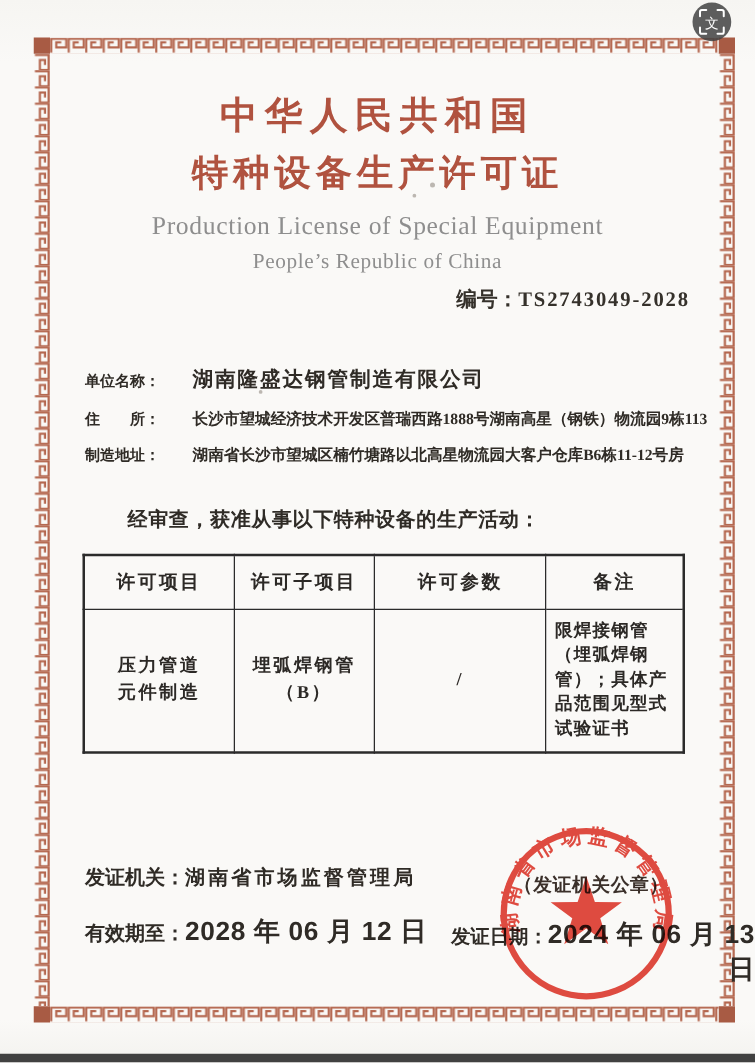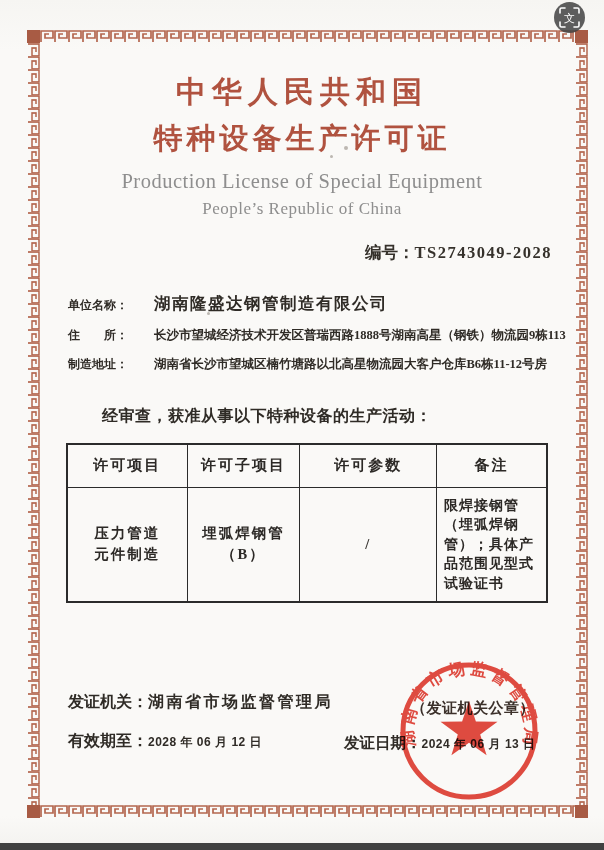--- a/index.html
+++ b/index.html
@@ -32,21 +32,21 @@
   }
 
   .title-block { position:absolute; left:0; right:0; top:72px; text-align:center; }
   .t-cn1 { font-family:"Liberation Sans","DejaVu Sans",sans-serif; font-weight:700;
            font-size:30px; letter-spacing:6px; color:#b0523f; }
   .t-cn2 { font-family:"Liberation Sans","DejaVu Sans",sans-serif; font-weight:700;
            font-size:29px; letter-spacing:4px; color:#b0523f; margin-top:6px;text-align:center; }
   .t-en1 { font-size:20.5px; color:#8e8e8e; margin-top:11px; letter-spacing:0.5px;text-align:center; }
   .t-en2 { font-size:17px;   color:#8e8e8e; margin-top:6px;  letter-spacing:0.5px; }
 
-  .license-no { position:absolute; right:52px; top:242px; font-size:16.5px; font-weight:700; color:#35312b; }
+  .license-no { position:absolute; right:52px; top:229px; font-size:16.5px; font-weight:700; color:#35312b; }
   .license-no .num { letter-spacing:1.5px; }
 
   .fields { position:absolute; left:68px; top:293px; width:480px; }
   .field-row { display:flex; align-items:baseline; margin-bottom:12px; }
   .flabel { flex:none; width:86px; font-size:12px; font-weight:700; }
   .fvalue { font-weight:700; }
   .fvalue.big   { font-size:16.5px; letter-spacing:1.5px; }
   .fvalue.small { font-size:12.5px; letter-spacing:0; white-space:nowrap; }
 
   .statement { position:absolute; left:102px; top:406px; font-size:16px; font-weight:700; letter-spacing:0.5px; }
@@ -61,21 +61,21 @@
   table.lic td.remark { text-align:left; padding:8px 7px; font-size:14px;
                         letter-spacing:1px; line-height:1.4; white-space:normal; }
   .c1{width:25%;} .c2{width:23.5%;} .c3{width:28.5%;} .c4{width:23%;}
 
   .issuer-line { position:absolute; left:68px; top:692px; font-size:16px; font-weight:700; z-index:2; }
   .issuer-line .val { letter-spacing:2.5px; }
   .valid-line  { position:absolute; left:68px; top:731px; font-size:16px; font-weight:700; z-index:2; }
   .seal-note   { position:absolute; left:411px; top:699px; font-size:15px; font-weight:700; color:#3b302a; z-index:2; letter-spacing:0.5px; }
   .issue-line  { position:absolute; left:344px; top:733px; font-size:15.5px; font-weight:700; z-index:2;text-align:right; }
   .num-date { font-family:"Liberation Sans","DejaVu Sans",sans-serif; font-weight:700;
-              font-size:12px; letter-spacing:0.5px; }
+              font-size:21px; letter-spacing:0.5px; }
 
   .seal { position:absolute; left:396px; top:658px; width:146px; height:146px;
           z-index:3; mix-blend-mode:multiply; opacity:0.88; }
 
   .speck { position:absolute; border-radius:50%; background:rgba(95,85,72,.4); }
   .speck.s1 { left:344px; top:146px; width:4px; height:4px; }
   .speck.s2 { left:330px; top:155px; width:3px; height:3px; }
   .speck.s3 { left:207px; top:312px; width:3px; height:3px; }
 </style>
 </head>

